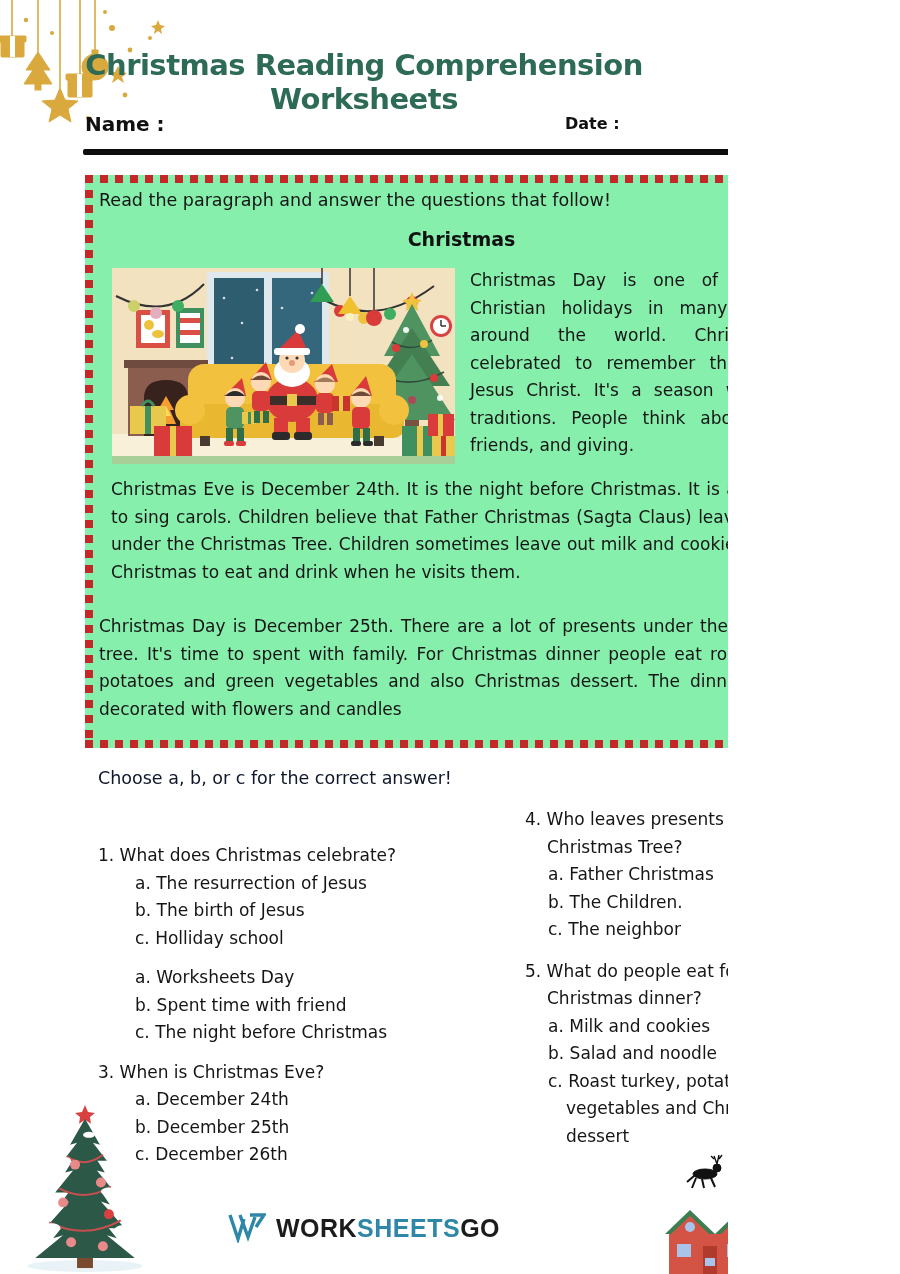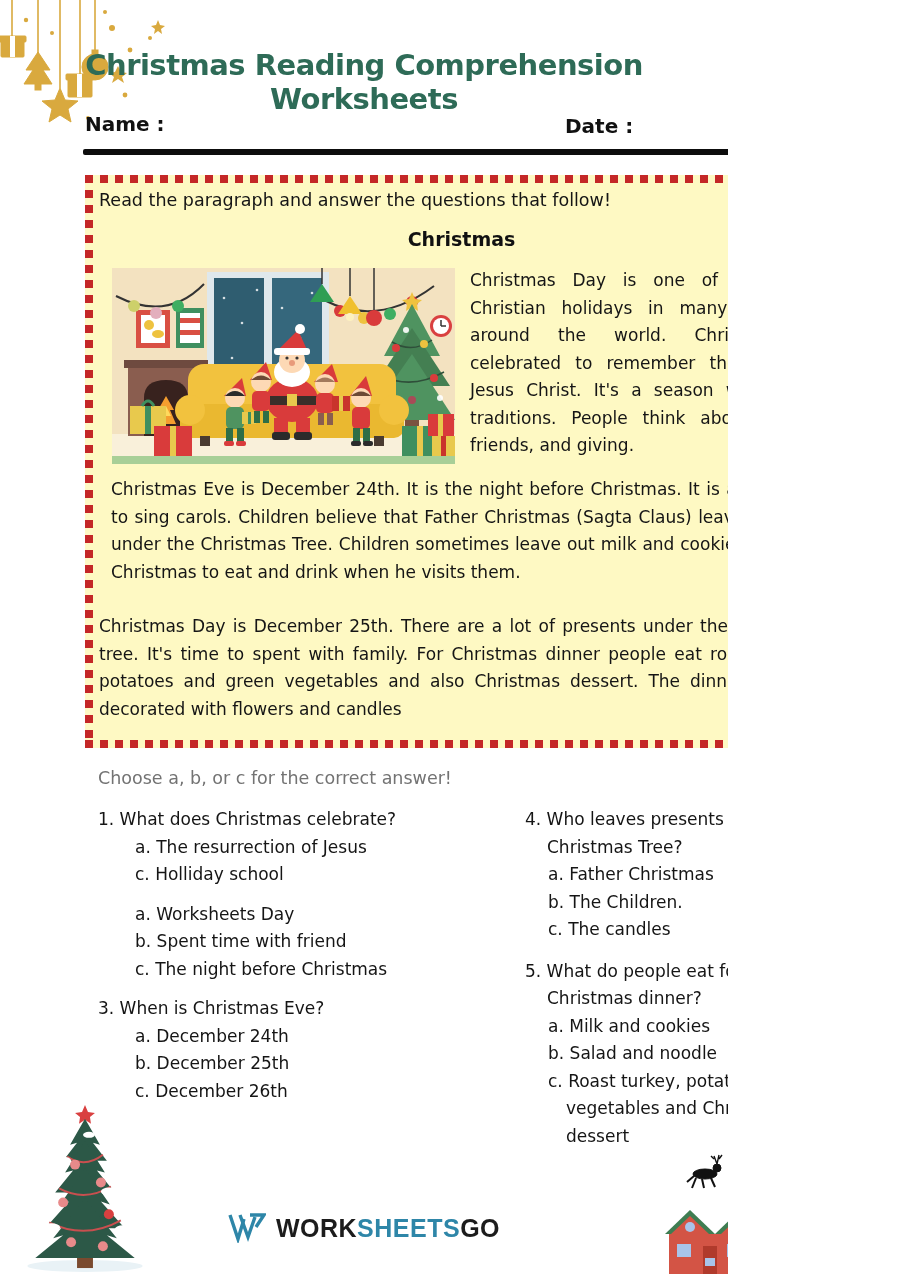--- a/index.html
+++ b/index.html
@@ -4,45 +4,45 @@
 <style>
   * { margin:0; padding:0; box-sizing:border-box; }
   body { background:#fff; font-family:"DejaVu Sans", sans-serif; }
   .page { position:relative; width:728px; height:1274px; background:#ffffff; overflow:hidden; }
 
   
   .deco { position:absolute; }
   .main-title { position:absolute; top:48px; left:0; width:100%; text-align:center;
     font-size:29px; font-weight:bold; letter-spacing:-0.5px; color:#2e6b57; }
   .name-label { position:absolute; left:85px; top:112px; font-size:20px; font-weight:bold; color:#111; }
-  .date-label { position:absolute; left:565px; top:114px; font-size:20px; font-weight:bold; color:#111; }
+  .date-label { position:absolute; left:565px; top:114px; font-size:16px; font-weight:bold; color:#111; }
   .header-rule { position:absolute; left:83px; top:149px; width:747px; height:6px; background:#0d0d0d; border-radius:2px; }
 
   
-  .passage-box { position:absolute; left:85px; top:175px; width:753px; height:573px; background:#fef9c3; }
+  .passage-box { position:absolute; left:85px; top:175px; width:753px; height:573px; background:#86efac; }
   .dash-top, .dash-bottom { position:absolute; left:0; width:100%; height:8px;
     background:repeating-linear-gradient(90deg,#c42727 0 8px,transparent 8px 15px); }
   .dash-top { top:0; } .dash-bottom { bottom:0; }
   .dash-left, .dash-right { position:absolute; top:0; width:8px; height:100%;
     background:repeating-linear-gradient(180deg,#c42727 0 8px,transparent 8px 15px); }
   .dash-left { left:0; } .dash-right { right:0; }
 
   .passage-instruction { position:absolute; left:14px; top:15px; font-size:17.5px; color:#151515; }
   .passage-title { position:absolute; left:0; top:53px; width:100%; text-align:center;
     font-size:19px; font-weight:bold; color:#111; }
   .scene { position:absolute; left:27px; top:93px; width:343px; height:196px; }
   .para { color:#151515; font-size:17px; line-height:27.5px; text-align:justify; }
   .para1 { position:absolute; left:385px; top:92px; width:352px; }
   .para2 { position:absolute; left:26px; top:301px; width:722px; }
   .para3 { position:absolute; left:14px; top:438px; width:722px; }
 
   
-  .choose-line { position:absolute; left:98px; top:768px; font-size:17.5px; color:#737373;text-align:right; }
+  .choose-line { position:absolute; left:98px; top:768px; font-size:17.5px; color:#0f172a;text-align:right; }
   .q-col { position:absolute; top:806px; font-size:17px; color:#151515; }
-  .q-col-left { left:98px; width:385px; }
+  .q-col-left { left:98px; width:385px;margin-top:36px; }
   .q-col-right { left:497px; width:303px;margin-left:28px; }
   .q { margin-bottom:12px; }
   .q-col-right .q { margin-bottom:14px; }
   .q-prompt { line-height:27.5px; padding-left:22px; text-indent:-22px; }
   .q-opts { line-height:27.5px; }
   .q-col-left .q-opts { padding-left:37px; }
   .q-col-right .q-opts { padding-left:23px; }
   .q-opt { padding-left:18px; text-indent:-18px; }
 
   
@@ -278,20 +278,21 @@
     <div class="para para3">Christmas Day is December 25th. There are a lot of presents under the Christmas tree. It's time to spent with family. For Christmas dinner people eat roast turkey, potatoes and green vegetables and also Christmas dessert. The dinner table is decorated with flowers and candles</div>
   </div>
 
   <div class="choose-line">Choose a, b, or c for the correct answer!</div>
 
   <div class="q-col q-col-left">
     <div class="q">
       <div class="q-prompt">1. What does Christmas celebrate?</div>
       <div class="q-opts">
         <div class="q-opt">a. The resurrection of Jesus</div>
+        <div class="q-opt">b. The birth of Jesus</div>
         <div class="q-opt">c.  Holliday school</div>
       </div>
     </div>
     <div class="q">
       <div class="q-opts">
         <div class="q-opt">a. Worksheets Day</div>
         <div class="q-opt">b. Spent time with friend</div>
         <div class="q-opt">c. The night before Christmas</div>
       </div>
     </div>
@@ -304,21 +305,21 @@
       </div>
     </div>
   </div>
 
   <div class="q-col q-col-right">
     <div class="q">
       <div class="q-prompt">4. Who leaves presents under the Christmas Tree?</div>
       <div class="q-opts">
         <div class="q-opt">a. Father Christmas</div>
         <div class="q-opt">b. The Children.</div>
-        <div class="q-opt">c. The candles</div>
+        <div class="q-opt">c. The neighbor</div>
       </div>
     </div>
     <div class="q">
       <div class="q-prompt">5. What do people eat for Christmas dinner?</div>
       <div class="q-opts">
         <div class="q-opt">a. Milk and cookies</div>
         <div class="q-opt">b. Salad and noodle</div>
         <div class="q-opt">c. Roast turkey, potatoes, green vegetables and Christmas dessert</div>
       </div>
     </div>

